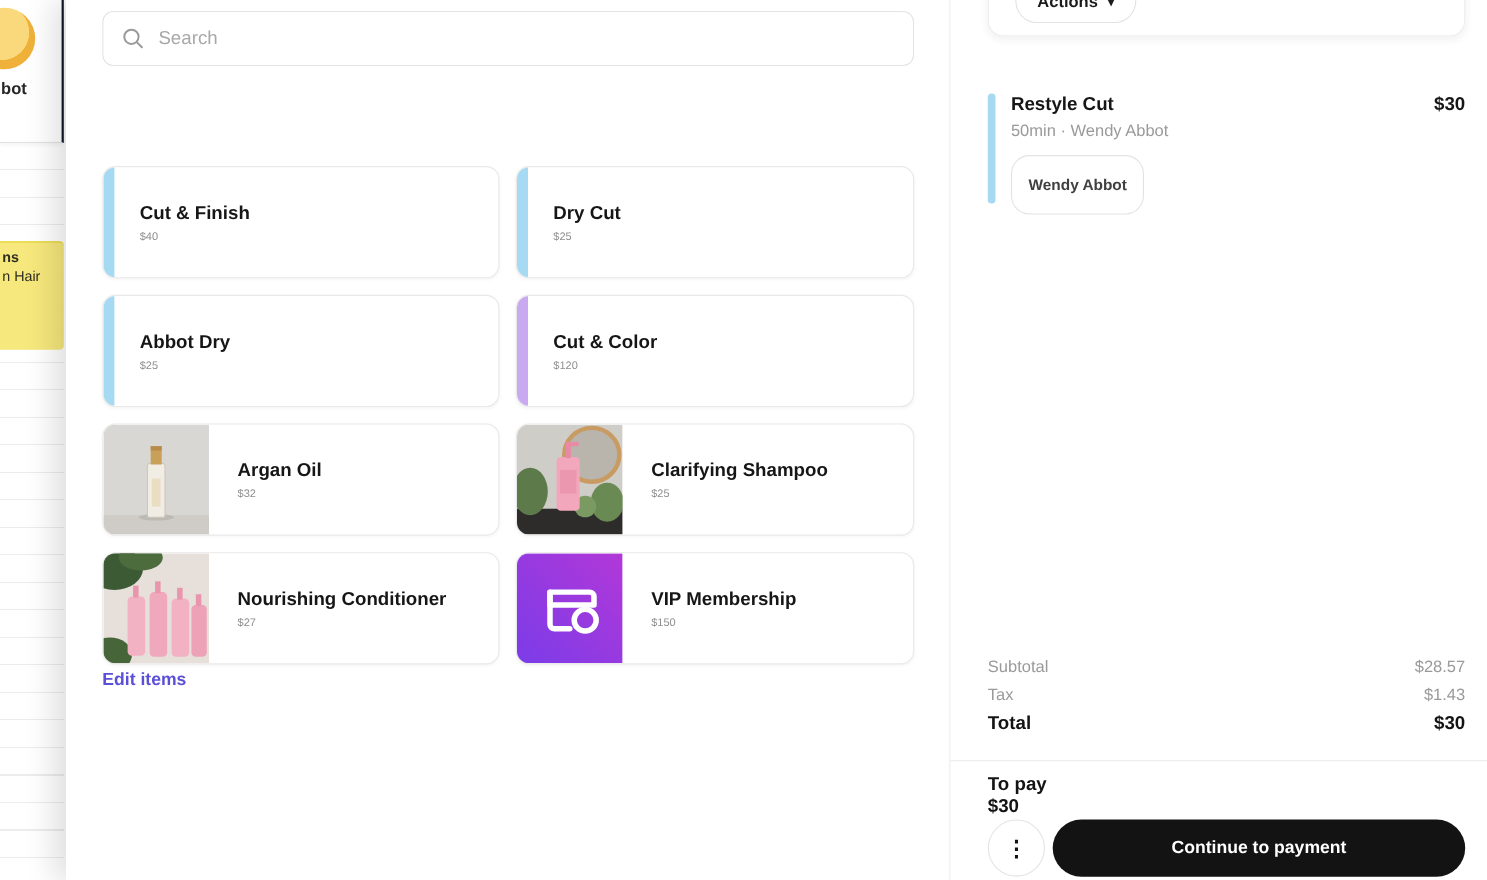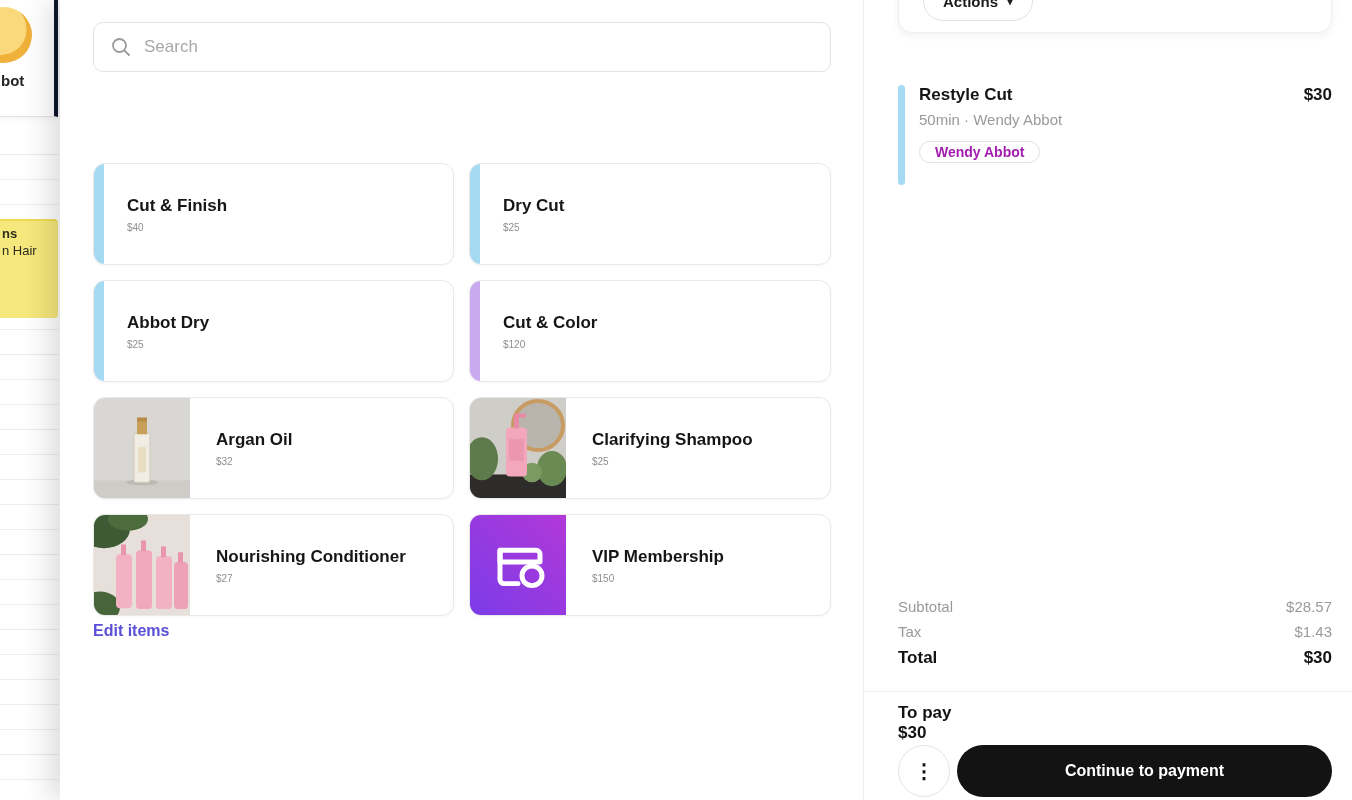--- a/index.html
+++ b/index.html
@@ -1,39 +1,39 @@
 <!DOCTYPE html>
 <html><head>
 <meta charset="utf-8">
 <style>
   * { margin:0; padding:0; box-sizing:border-box; }
   html,body { width:1352px; height:800px; overflow:hidden; background:#f4f4f4;
               font-family:"Liberation Sans", sans-serif; color:#161616; }
 
   
   .bg-page { position:absolute; left:0; top:0; width:60px; height:800px; background:#fff; }
-  .bg-card { position:absolute; left:0; top:0; width:58px; height:117px; background:#fff;
-             border-right:4px solid #0f172a; border-bottom:1px solid #e3e3e3;
+  .bg-card { position:absolute; left:0; top:0; width:58px; height:130px; background:#fff;
+             border-right:2px solid #0f172a; border-bottom:1px solid #e3e3e3;
              box-shadow:0 2px 4px rgba(0,0,0,.05); }
   .bg-avatar { position:absolute; left:-24px; top:7px; width:56px; height:56px; border-radius:50%;
                background:radial-gradient(circle at 45% 40%, #f9d97c 0 55%, #f0b13a 56% 78%, #e59a23 79% 100%); }
   .bg-avatar-label { position:absolute; left:1px; top:72px; font-size:15px; font-weight:700; color:#262626; }
   .bg-rows { position:absolute; left:0; top:130px; width:58px; height:670px;
              background:repeating-linear-gradient(#ffffff 0 24px, #ececec 24px 25px); }
   .bg-event { position:absolute; left:0; top:219px; width:58px; height:99px; background:#f6e87c;
               border-radius:0 4px 4px 0; border-top:2px solid #eddc55; padding:4px 2px; }
   .bg-event .l1 { font-size:13px; font-weight:700; color:#2e2e20; line-height:17px; }
   .bg-event .l2 { font-size:13px; color:#2e2e20; line-height:17px; }
 
   
   .modal { position:absolute; left:60px; top:0; width:1292px; height:800px; background:#fff;
            box-shadow:-10px 0 28px rgba(0,0,0,.14); }
 
   
-  .main { position:absolute; left:33px; top:12px; width:738px; height:612px; }
+  .main { position:absolute; left:33px; top:0; width:738px; height:612px; }
 
   .search-bar { position:absolute; left:0; top:10px; width:738px; height:50px;
                 border:1px solid #e4e4e4; border-radius:10px; background:#fff;
                 display:flex; align-items:center; padding:0 16px; gap:12px; }
   .search-bar input { border:none; outline:none; flex:1; font-size:17px; color:#222;
                       font-family:"Liberation Sans", sans-serif; background:transparent; }
   .search-bar input::placeholder { color:#a8a8a8; }
 
   .tabs { position:absolute; left:0; top:93px; height:38px; display:flex; align-items:center; gap:37px; }
   .tab { font-size:15px; font-weight:700; color:#1d1d1d; white-space:nowrap; cursor:pointer; }
@@ -72,21 +72,21 @@
 
   .cart-item { position:absolute; left:34px; right:20px; top:85px; }
   .cart-stripe { position:absolute; left:0; top:0; width:7px; height:100px;
                  border-radius:4px; background:#a6daf3; }
   .cart-item-content { margin-left:21px; }
   .cart-item-row { display:flex; justify-content:space-between; align-items:flex-start; }
   .cart-item-name  { font-size:17px; font-weight:700; color:#161616; }
   .cart-item-price { font-size:17px; font-weight:700; color:#161616; }
   .cart-item-sub { margin-top:6px; font-size:15px; color:#9a9a9a; }
   .staff-tag { display:inline-block; margin-top:13px; border:1px solid #e3e3e3; border-radius:17px;
-               padding:2px 15px; font-size:14px; font-weight:700; color:#a21caf; }
+               padding:18px 15px; font-size:14px; font-weight:700; color:#404040; }
 
   .totals { position:absolute; left:34px; right:20px; top:594px; }
   .t-row { display:flex; justify-content:space-between; line-height:25px; font-size:15px; color:#9a9a9a; }
   .t-row.total { font-size:17px; font-weight:700; color:#131313; line-height:27px; }
 
   .pay-divider { position:absolute; left:0; right:0; top:691px; border-top:1px solid #ececec; }
   .to-pay { position:absolute; left:34px; right:20px; top:703px;
             display:flex; justify-content:space-between; font-size:17px; font-weight:700; color:#131313;flex-direction:column; }
 
   .footer { position:absolute; left:34px; right:20px; top:745px; display:flex; gap:7px; }

